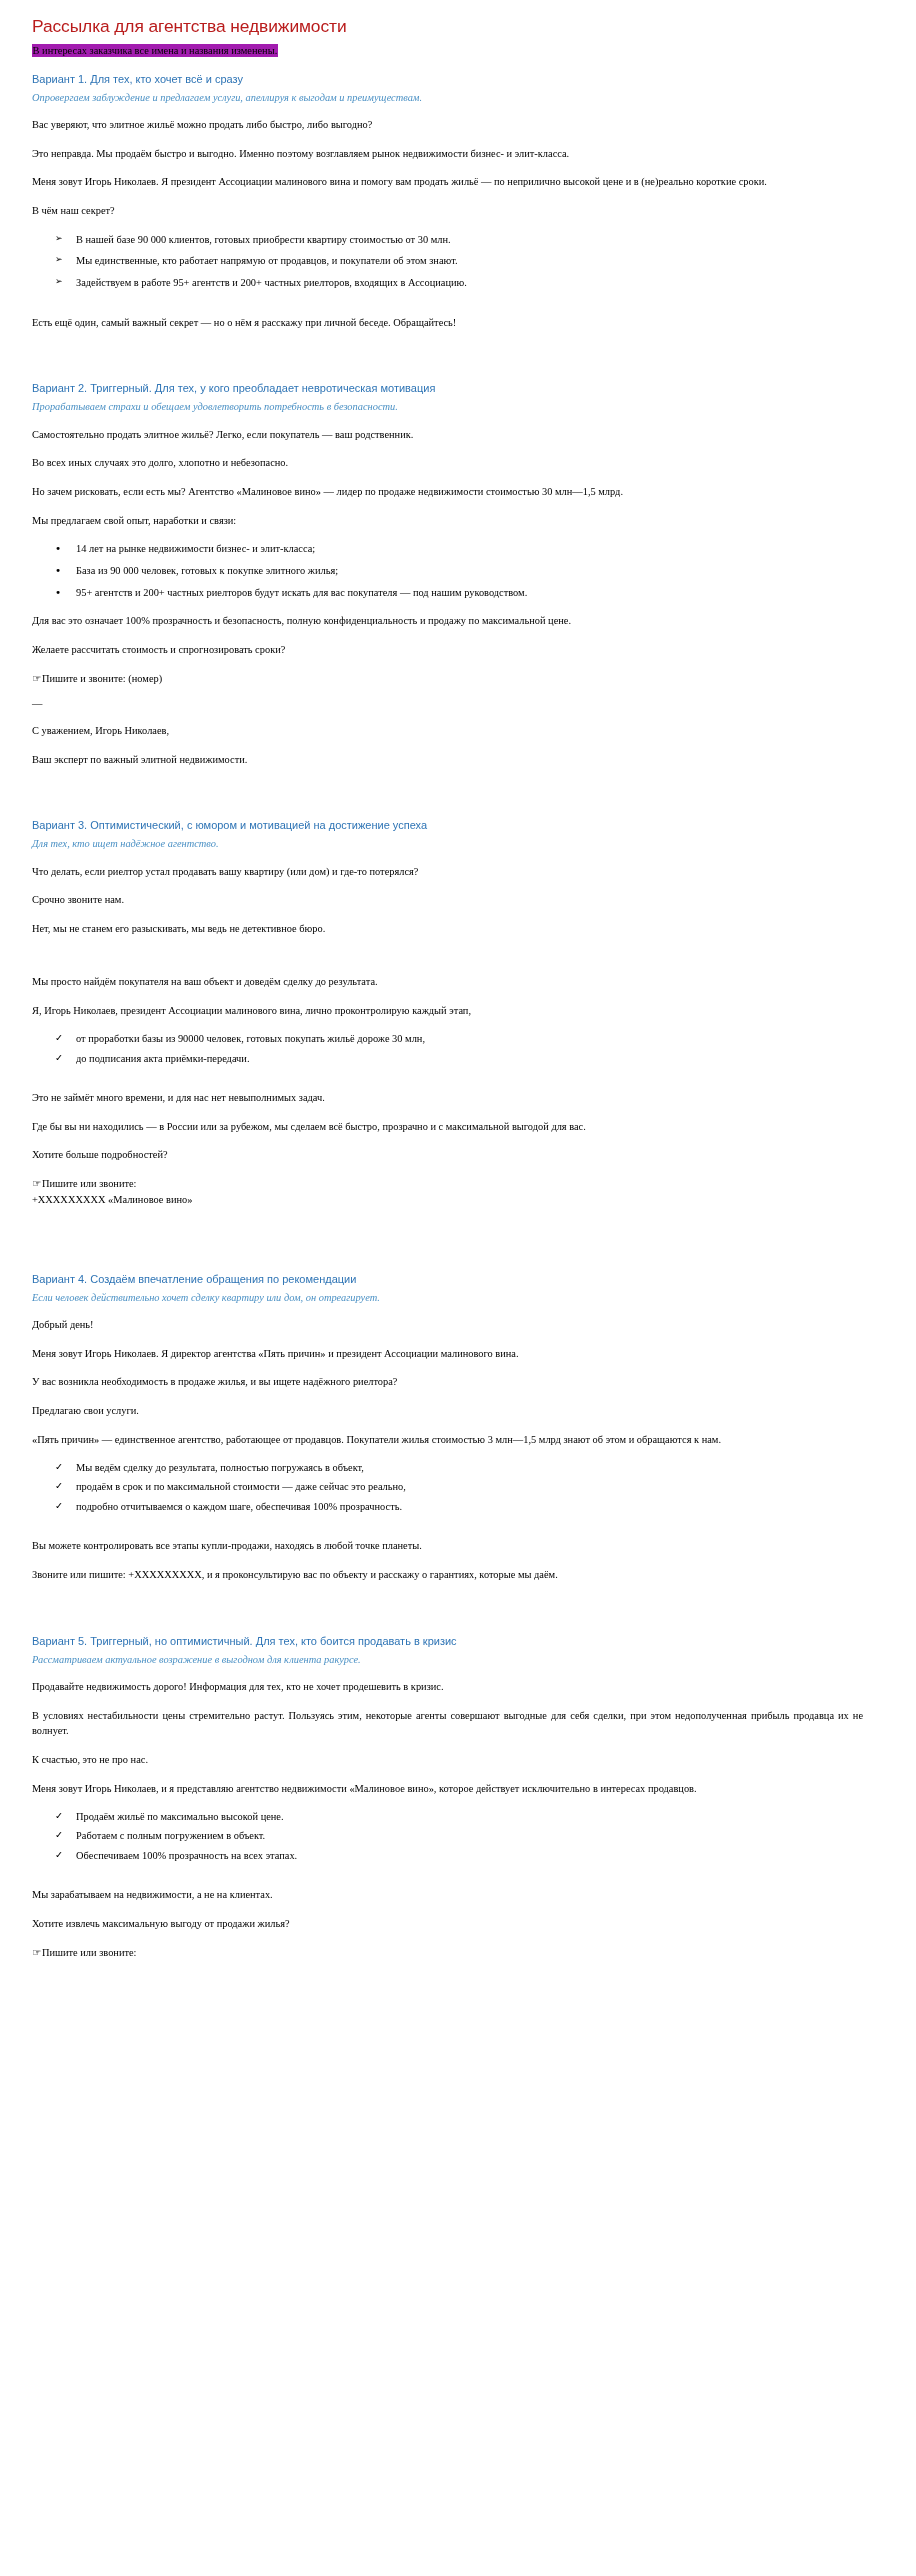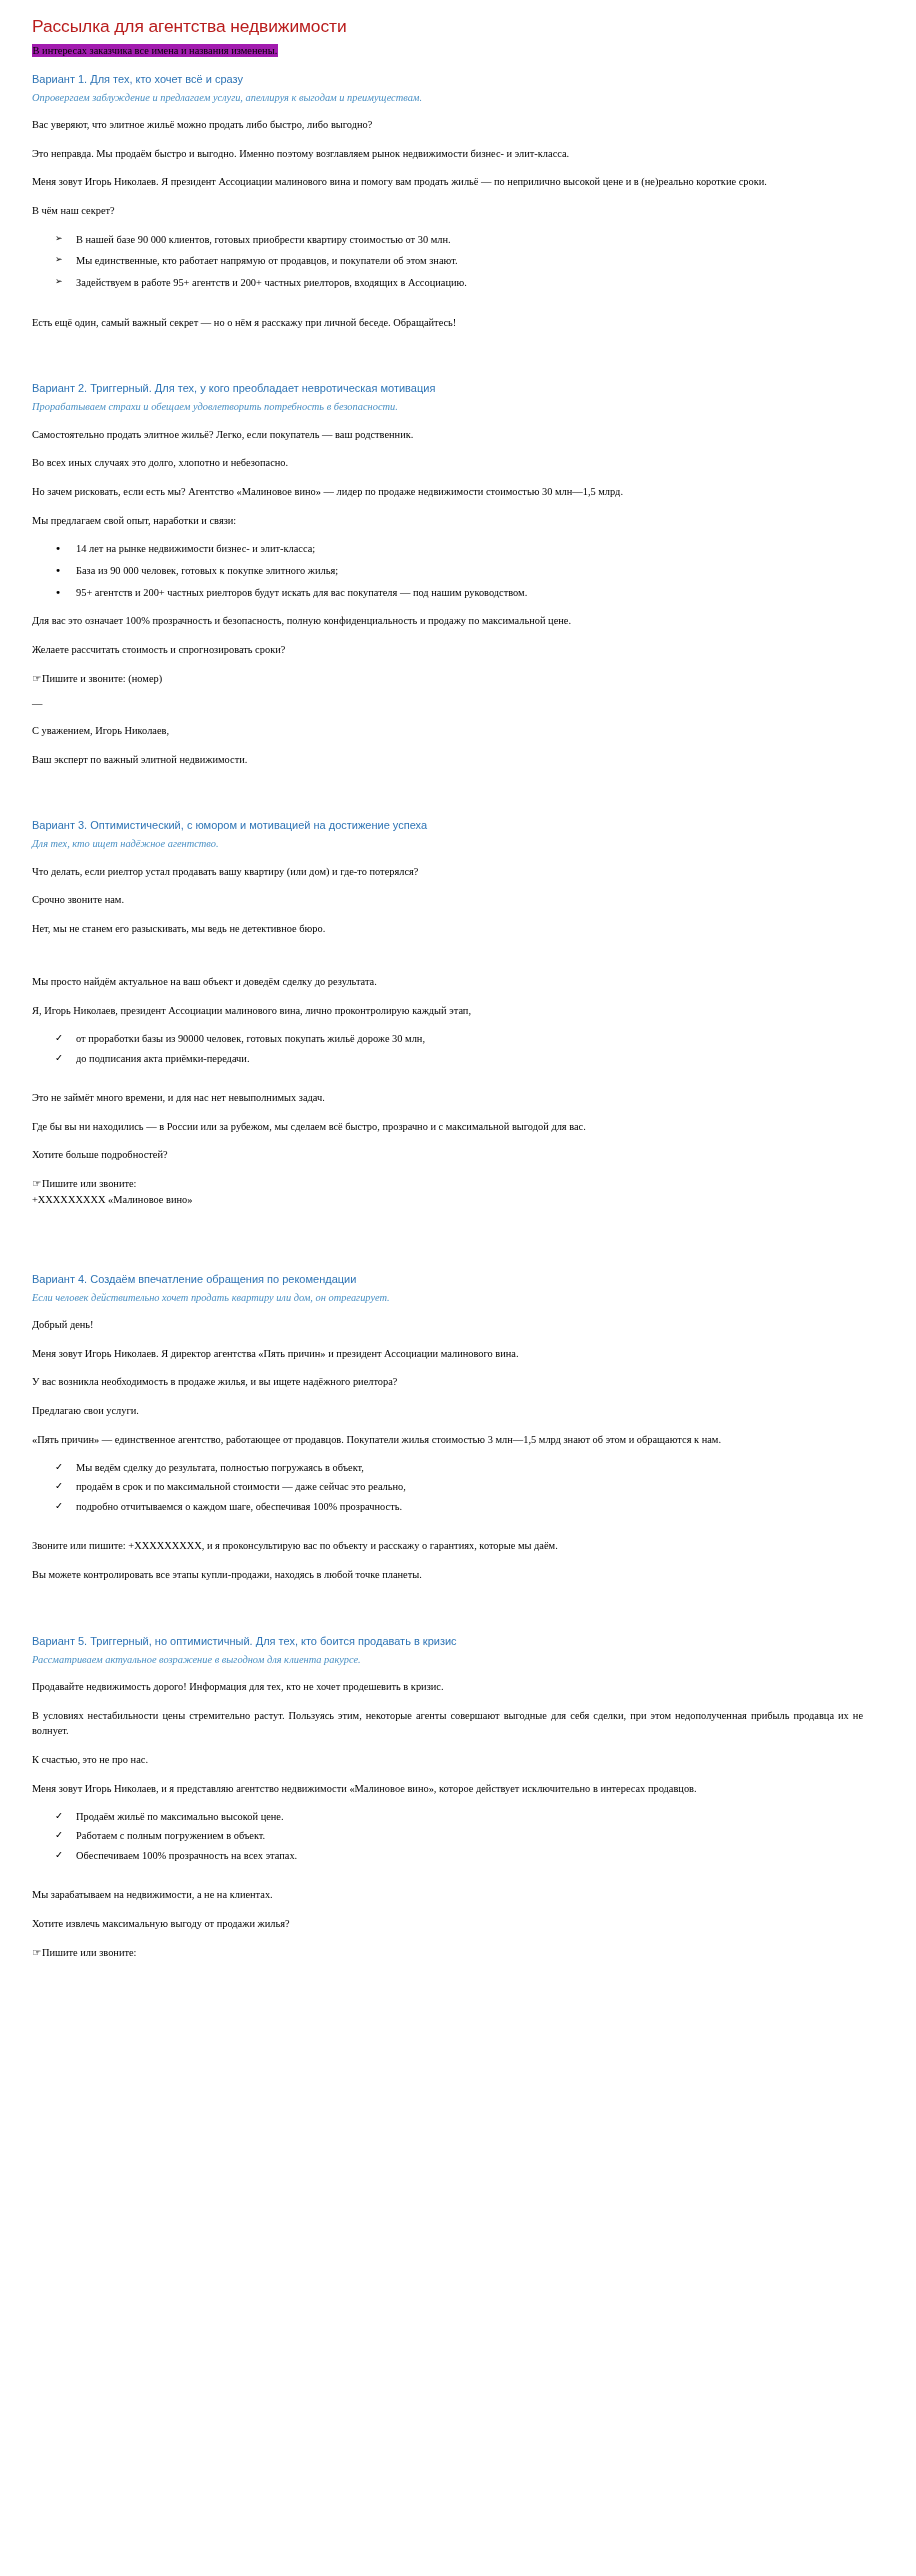--- a/index.html
+++ b/index.html
@@ -209,21 +209,21 @@
   <section class="variant">
     <h2 class="v-head">Вариант 3. Оптимистический, с юмором и мотивацией на достижение успеха</h2>
     <p class="v-sub">Для тех, кто ищет надёжное агентство.</p>
 
     <p class="b left">Что делать, если риелтор устал продавать вашу квартиру (или дом) и где-то потерялся?</p>
     <p class="b left">Срочно звоните нам.</p>
     <p class="b left">Нет, мы не станем его разыскивать, мы ведь не детективное бюро.</p>
 
     <div class="gap-md"></div>
 
-    <p class="b left">Мы просто найдём актуальное на ваш объект и доведём сделку до результата.</p>
+    <p class="b left">Мы просто найдём покупателя на ваш объект и доведём сделку до результата.</p>
     <p class="b left">Я, Игорь Николаев, президент Ассоциации малинового вина, лично проконтролирую каждый этап,</p>
 
     <ul class="lst check">
       <li><span class="mk">✓</span><span>от проработки базы из 90000 человек, готовых покупать жильё дороже 30 млн,</span></li>
       <li><span class="mk">✓</span><span>до подписания акта приёмки-передачи.</span></li>
     </ul>
 
     <div class="gap-sm"></div>
 
     <p class="b left">Это не займёт много времени, и для нас нет невыполнимых задач.</p>
@@ -233,38 +233,38 @@
     <div class="cta-lines">
       <p class="cta"><span class="hand">☞</span><span>Пишите или звоните:</span></p>
       <p class="phone">+XXXXXXXXX «Малиновое вино»</p>
     </div>
   </section>
 
   <div class="gap-xl"></div>
 
   <section class="variant">
     <h2 class="v-head">Вариант 4. Создаём впечатление обращения по рекомендации</h2>
-    <p class="v-sub">Если человек действительно хочет продать квартиру или дом, он отреагирует.</p>
+    <p class="v-sub">Если человек действительно хочет сделку квартиру или дом, он отреагирует.</p>
 
     <p class="b left">Добрый день!</p>
     <p class="b">Меня зовут Игорь Николаев. Я директор агентства «Пять причин» и президент Ассоциации малинового вина.</p>
     <p class="b left">У вас возникла необходимость в продаже жилья, и вы ищете надёжного риелтора?</p>
     <p class="b left">Предлагаю свои услуги.</p>
     <p class="b">«Пять причин» — единственное агентство, работающее от продавцов. Покупатели жилья стоимостью 3 млн—1,5 млрд знают об этом и обращаются к нам.</p>
 
     <ul class="lst check">
       <li><span class="mk">✓</span><span>Мы ведём сделку до результата, полностью погружаясь в объект,</span></li>
       <li><span class="mk">✓</span><span>продаём в срок и по максимальной стоимости — даже сейчас это реально,</span></li>
       <li><span class="mk">✓</span><span>подробно отчитываемся о каждом шаге, обеспечивая 100% прозрачность.</span></li>
     </ul>
 
     <div class="gap-sm"></div>
 
+    <p class="b left">Вы можете контролировать все этапы купли-продажи, находясь в любой точке планеты.</p>
     <p class="b">Звоните или пишите: +XXXXXXXXX, и я проконсультирую вас по объекту и расскажу о гарантиях, которые мы даём.</p>
-    <p class="b left">Вы можете контролировать все этапы купли-продажи, находясь в любой точке планеты.</p>
   </section>
 
   <div class="gap-lg"></div>
 
   <section class="variant">
     <h2 class="v-head">Вариант 5. Триггерный, но оптимистичный. Для тех, кто боится продавать в кризис</h2>
     <p class="v-sub">Рассматриваем актуальное возражение в выгодном для клиента ракурсе.</p>
 
     <p class="b left">Продавайте недвижимость дорого! Информация для тех, кто не хочет продешевить в кризис.</p>
     <p class="b">В условиях нестабильности цены стремительно растут. Пользуясь этим, некоторые агенты совершают выгодные для себя сделки, при этом недополученная прибыль продавца их не волнует.</p>

